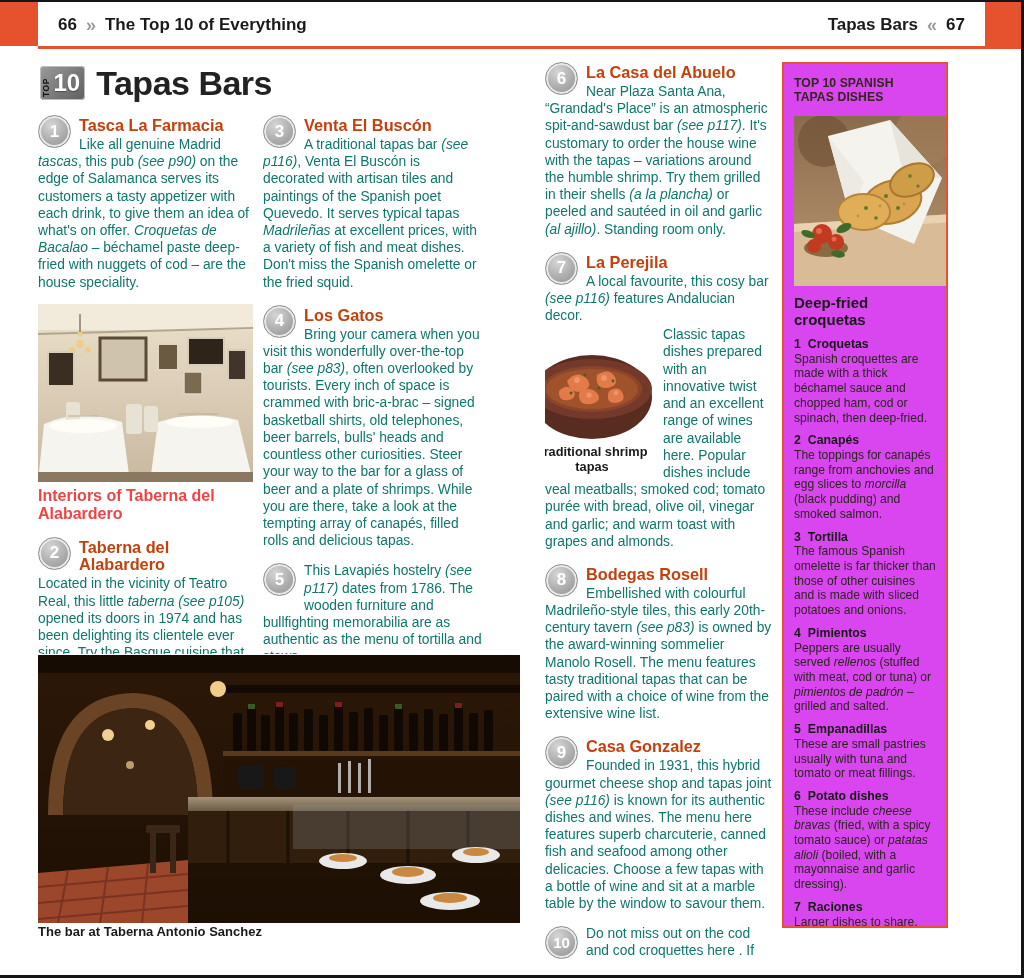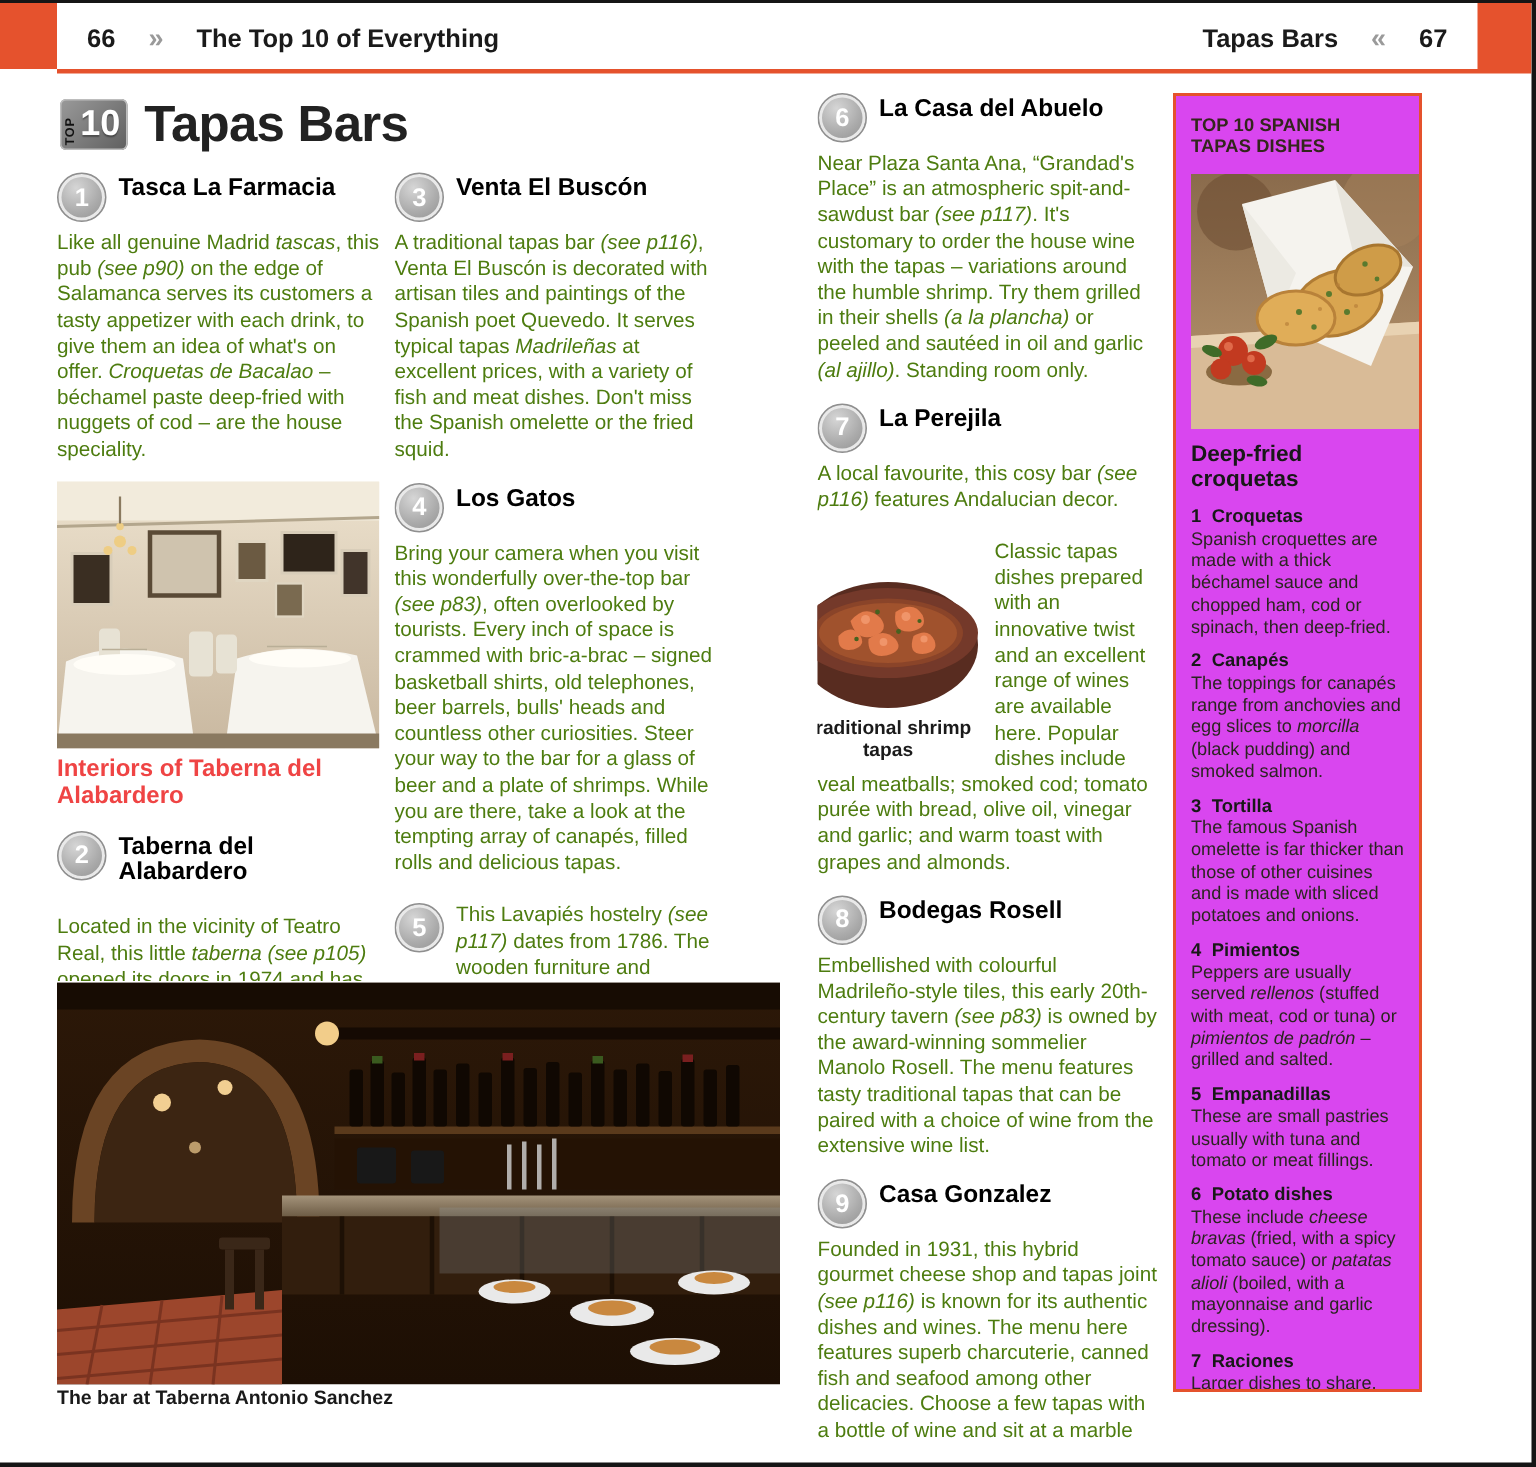--- a/index.html
+++ b/index.html
@@ -6,21 +6,21 @@
   .page{
     position:relative;width:1024px;height:978px;margin:0 auto;background:#fff;
     font-family:"Liberation Sans",sans-serif;color:#2b2b2b;box-sizing:border-box;
     border-top:2px solid #151515;border-right:3px solid #151515;border-bottom:3px solid #151515;
     overflow:hidden;
   }
   
   .corner{position:absolute;top:0;width:38px;height:44px;background:#e5522d;}
   .corner.left{left:0}.corner.right{right:0;width:36px}
   .rule{position:absolute;left:38px;right:0;top:44px;height:3px;background:#e5522d;}
-  .hdr{position:absolute;top:13px;font-size:17px;display:flex;align-items:center;gap:22px;white-space:nowrap;}
+  .hdr{position:absolute;top:13px;font-size:17px;display:flex;align-items:flex-start;gap:9px;white-space:nowrap;}
   .hdr.l{left:58px}.hdr.r{right:56px}
   .pgnum{font-weight:800;color:#1a1a1a;}
   .chev{color:#9a9a9a;font-weight:700;font-size:18px;position:relative;top:0;}
   .hdr-title{font-weight:700;color:#1a1a1a;}
   
   .title-row{position:absolute;left:40px;top:64px;display:flex;align-items:center;gap:11px;}
   .badge{display:flex;align-items:stretch;background:linear-gradient(135deg,#9a9a9a,#5f5f5f);border-radius:4px;padding:2px 5px 2px 2px;box-shadow:inset 0 0 0 1px #bdbdbd;}
   .badge-top{writing-mode:vertical-rl;transform:rotate(180deg);font-size:8.5px;font-weight:800;color:#111;letter-spacing:.5px;line-height:1;padding:1px 0 1px 1px;}
   .badge-num{font-size:24px;font-weight:800;color:#fff;line-height:30px;padding-left:2px;text-shadow:0 1px 1px rgba(0,0,0,.35);}
   .page-title{font-size:34px;font-weight:800;color:#222;letter-spacing:-.5px;margin:0;line-height:1;}
@@ -29,22 +29,22 @@
   #col1{left:38px;top:112px;width:215px;height:540px;overflow:hidden;}
   #col2{left:263px;top:112px;width:221px;height:540px;overflow:hidden;}
   #col3{left:545px;top:59px;width:227px;height:900px;overflow:hidden;}
   .entry{margin-bottom:2px;}
   .num{
     width:31px;height:31px;border-radius:50%;float:left;margin:1px 8px 2px 0;
     background:radial-gradient(circle at 38% 30%,#d6d6d6 0%,#ababab 55%,#8d8d8d 100%);
     border:1px solid #8f8f8f;box-shadow:inset 0 0 0 2px #e9e9e9;
     color:#fff;font-weight:800;font-size:17px;display:flex;align-items:center;justify-content:center;
   }
-  .e-name{font-size:16.3px;font-weight:800;color:#000000;margin:0;line-height:1.1;padding-top:3px;}
-  .e-desc{font-size:13.8px;line-height:17.2px;margin:18px 0 13px;color:#4d7c0f;}
+  .e-name{font-size:16.3px;font-weight:800;color:#c2410c;margin:0;line-height:1.1;padding-top:3px;}
+  .e-desc{font-size:13.8px;line-height:17.2px;margin:1px 0 13px;color:#0f766e;}
   .e-desc i{font-style:italic;}
   
   .photo{margin:3px 0 0;display:block;}
   .photo svg{display:block;}
   .cap{font-size:16px;font-weight:800;color:#ef4444;margin:5px 0 12px;line-height:1.15;}
   
   .shrimp-box{float:left;width:126px;margin:2px 8px 0 -16px;text-align:center;}
   .shrimp-cap{font-size:12.8px;font-weight:800;color:#1a1a1a;line-height:1.15;margin-top:2px;}
   
   #barphoto{position:absolute;left:38px;top:650px;width:482px;}

